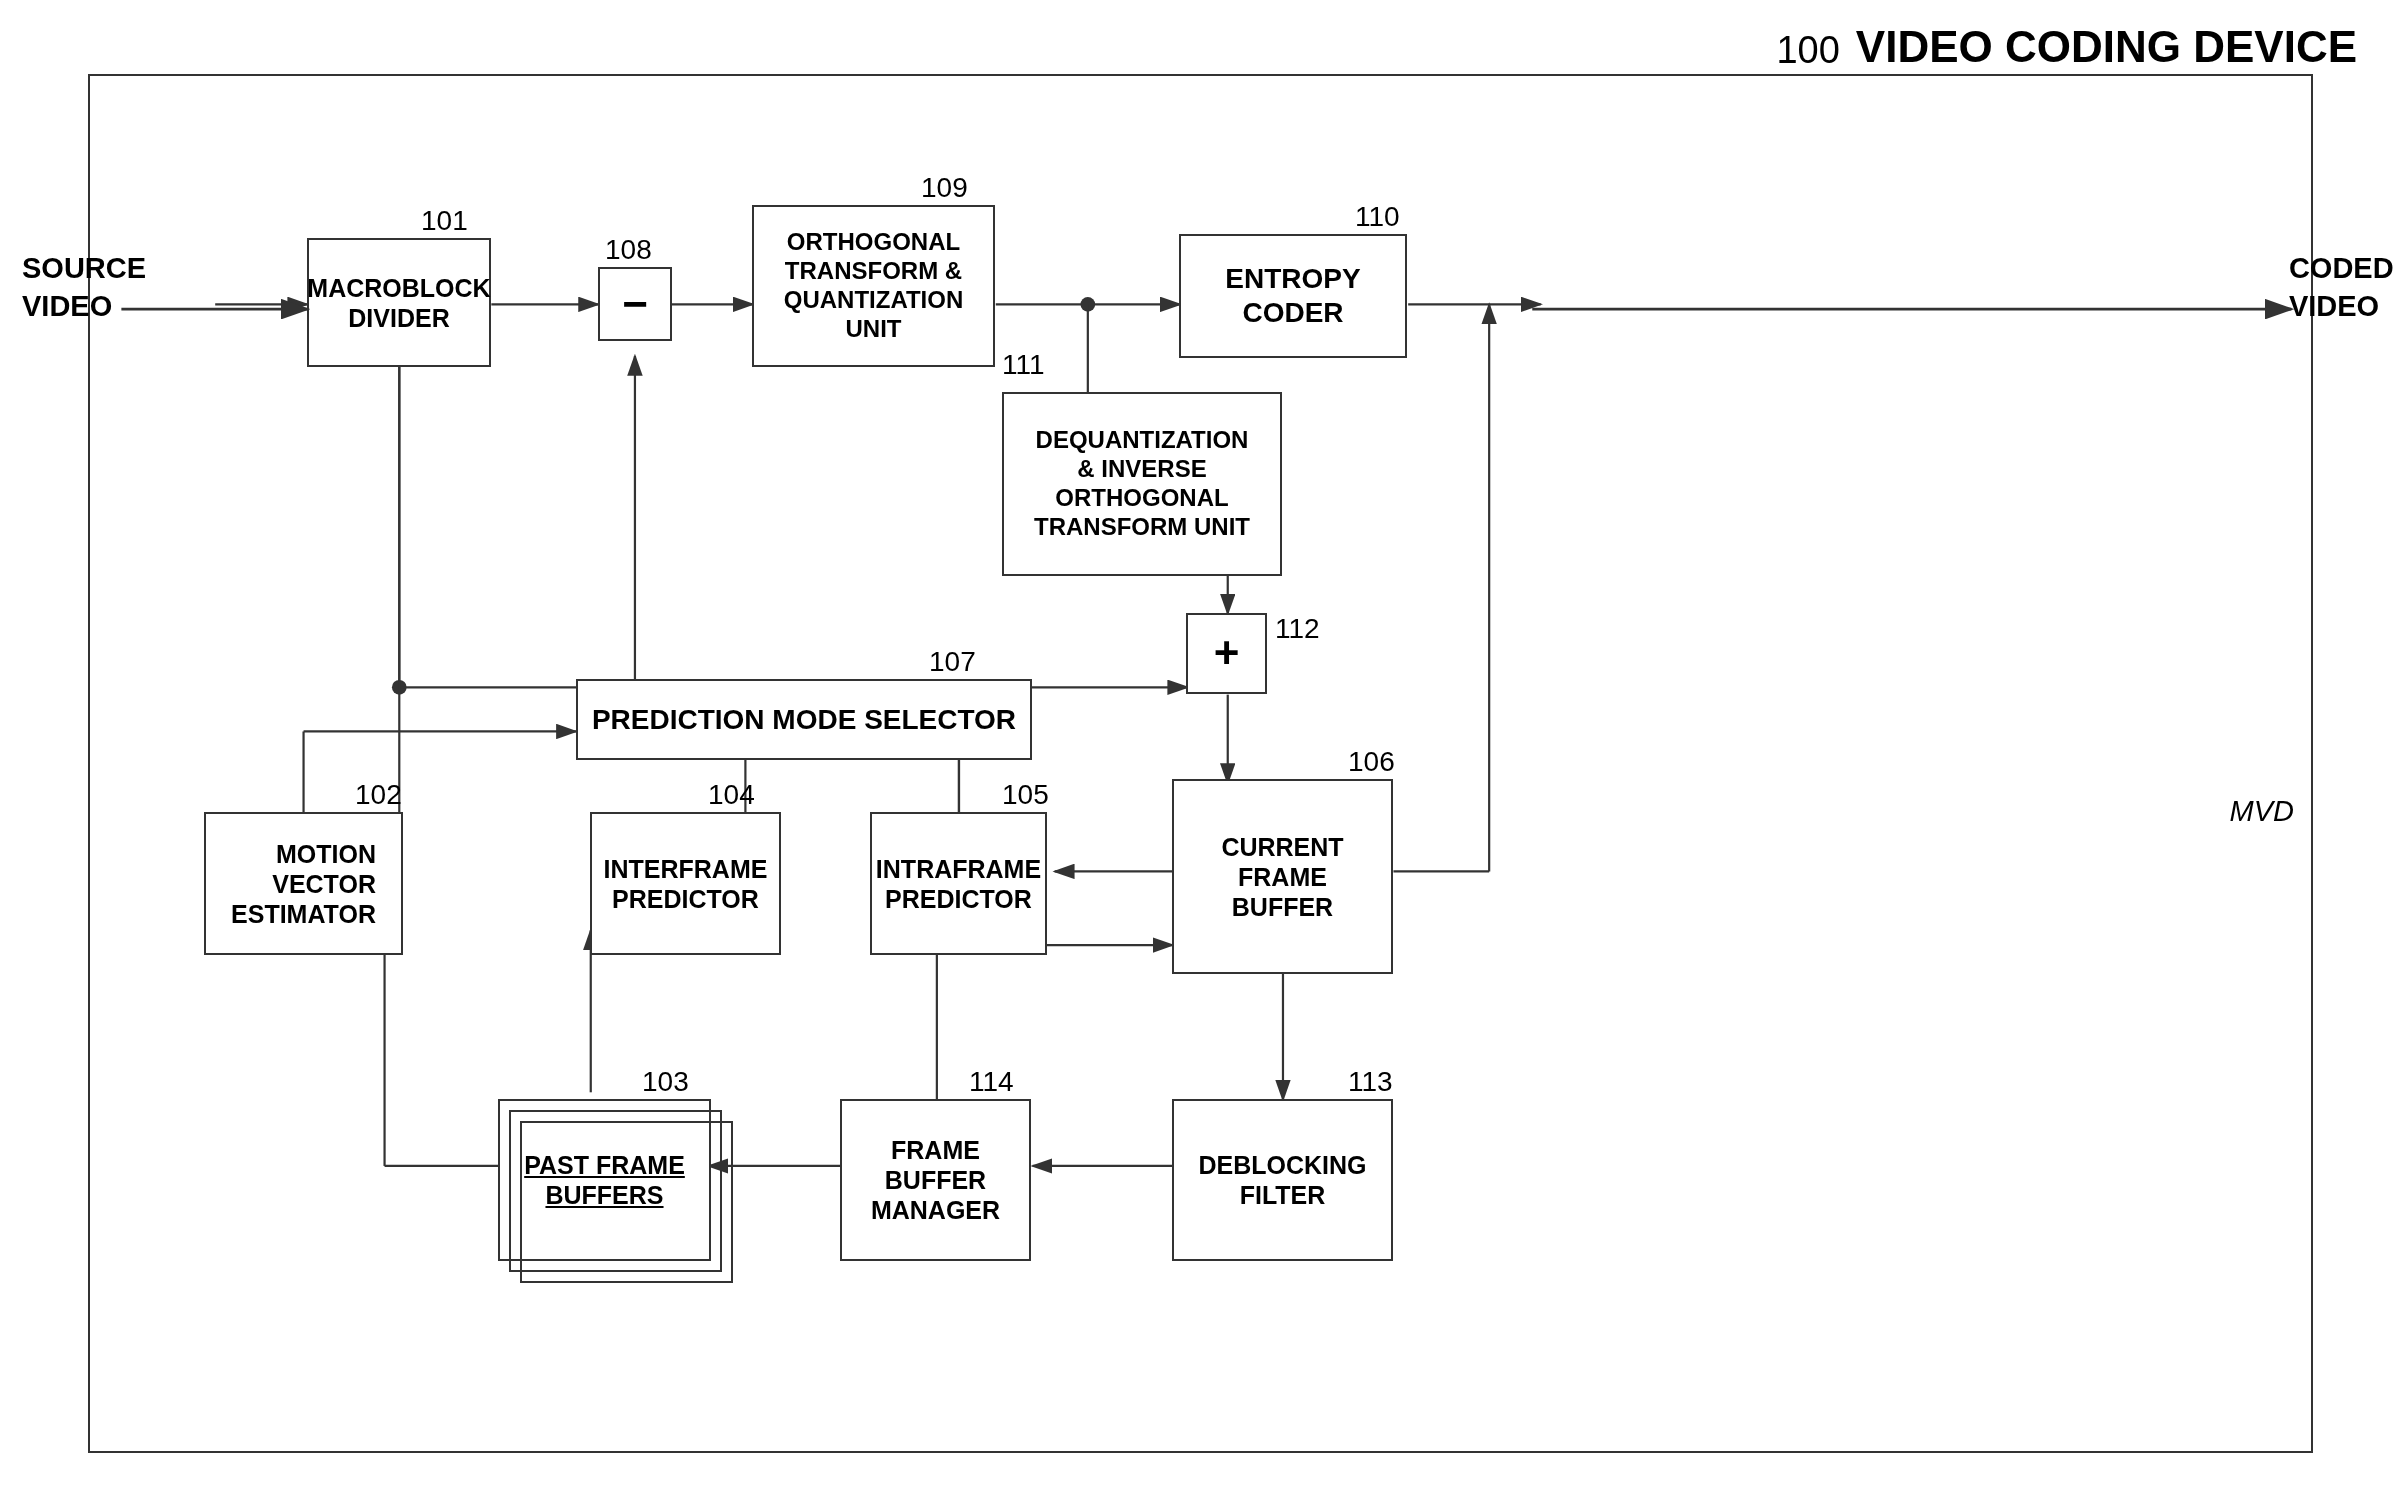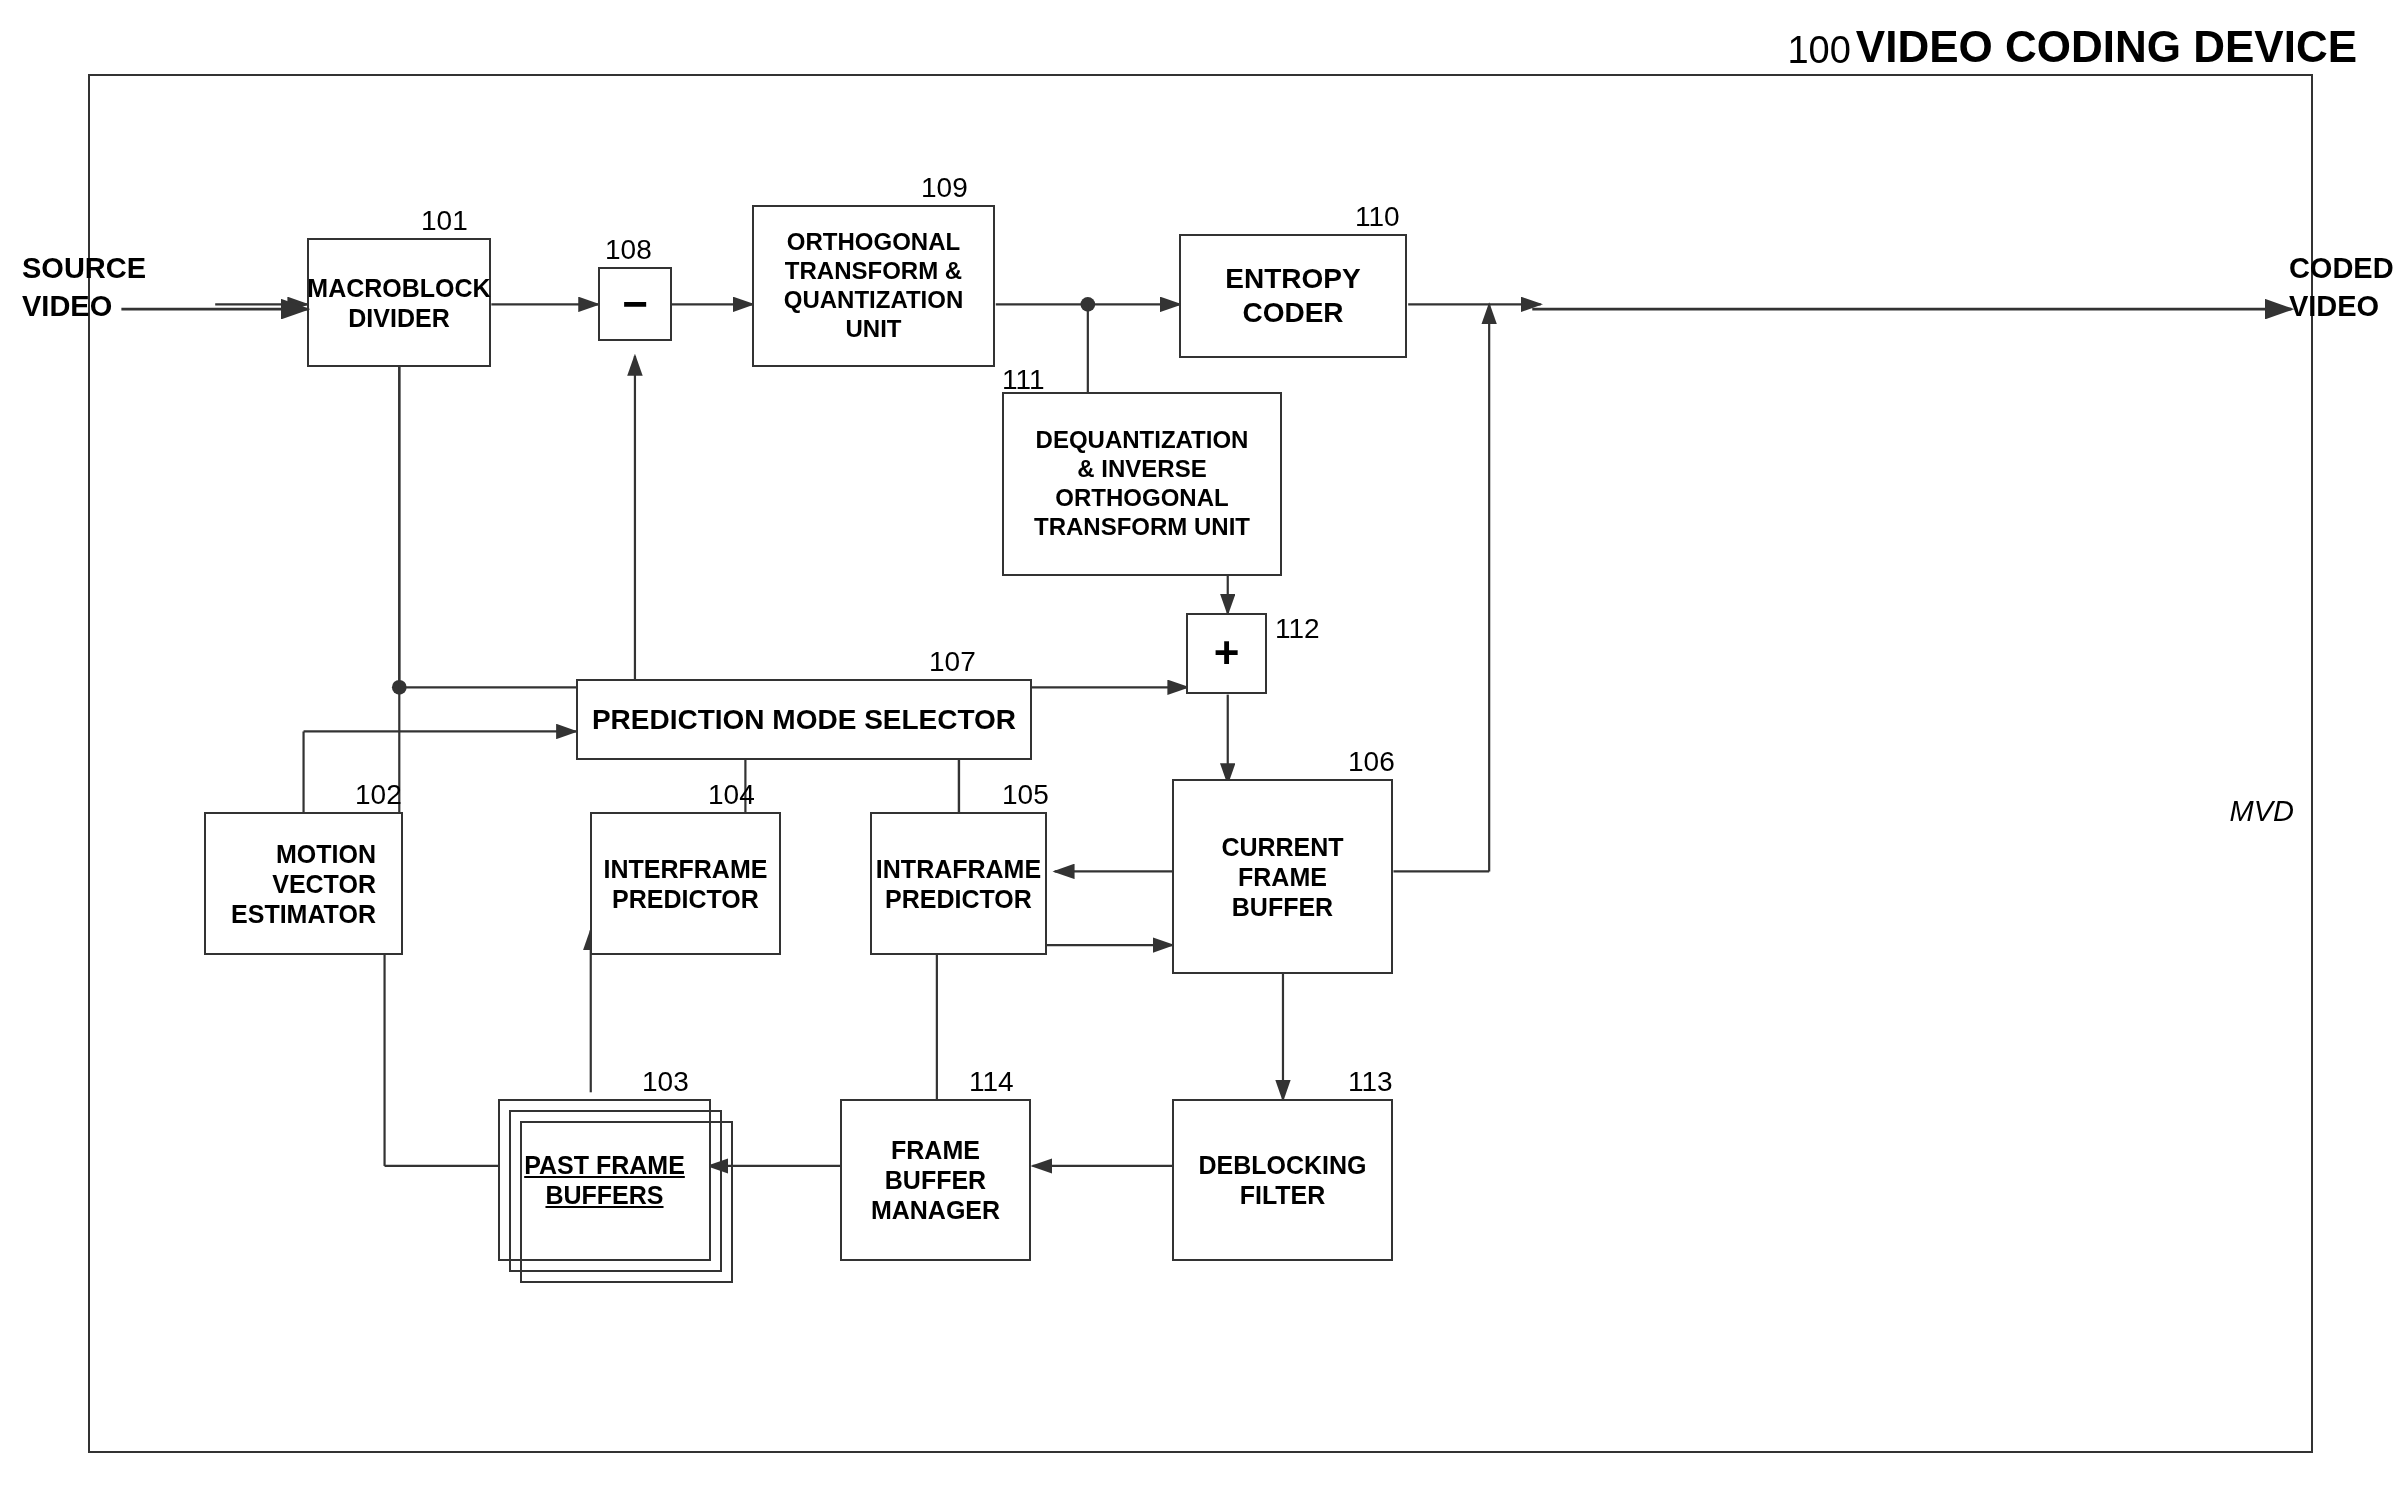--- a/index.html
+++ b/index.html
@@ -16,21 +16,21 @@
       height: 1512px;
       background: white;
       position: relative;
     }
     .title-area {
       position: absolute;
       top: 22px;
       right: 44px;
       display: flex;
       align-items: flex-end;
-      gap: 5px;
+      gap: 16px;
     }
     .device-number {
       font-size: 38px;
       font-family: Arial, sans-serif;
     }
     .device-title {
       font-size: 44px;
       font-weight: bold;
       font-family: Arial, sans-serif;
     }
@@ -189,21 +189,21 @@
     <span class="ref-label" style="left:831px; top:96px;">109</span>
 
     <div class="block" style="left:1089px; top:158px; width:228px; height:124px; font-size:28px;">
       <span>ENTROPY<br>CODER</span>
     </div>
     <span class="ref-label" style="left:1265px; top:125px;">110</span>
 
     <div class="block" style="left:912px; top:316px; width:280px; height:184px; font-size:24px;">
       <span>DEQUANTIZATION<br>&amp; INVERSE<br>ORTHOGONAL<br>TRANSFORM UNIT</span>
     </div>
-    <span class="ref-label" style="left:912px; top:288px;">111</span>
+    <span class="ref-label" style="left:912px; top:273px;">111</span>
 
     <div class="block" style="left:1096px; top:537px; width:81px; height:81px; font-size:44px;">
       <span>+</span>
     </div>
     <span class="ref-label" style="left:1185px; top:537px;">112</span>
 
     <div class="block" style="left:486px; top:603px; width:456px; height:81px; font-size:28px;">
       <span>PREDICTION MODE SELECTOR</span>
     </div>
     <span class="ref-label" style="left:839px; top:570px;">107</span>

